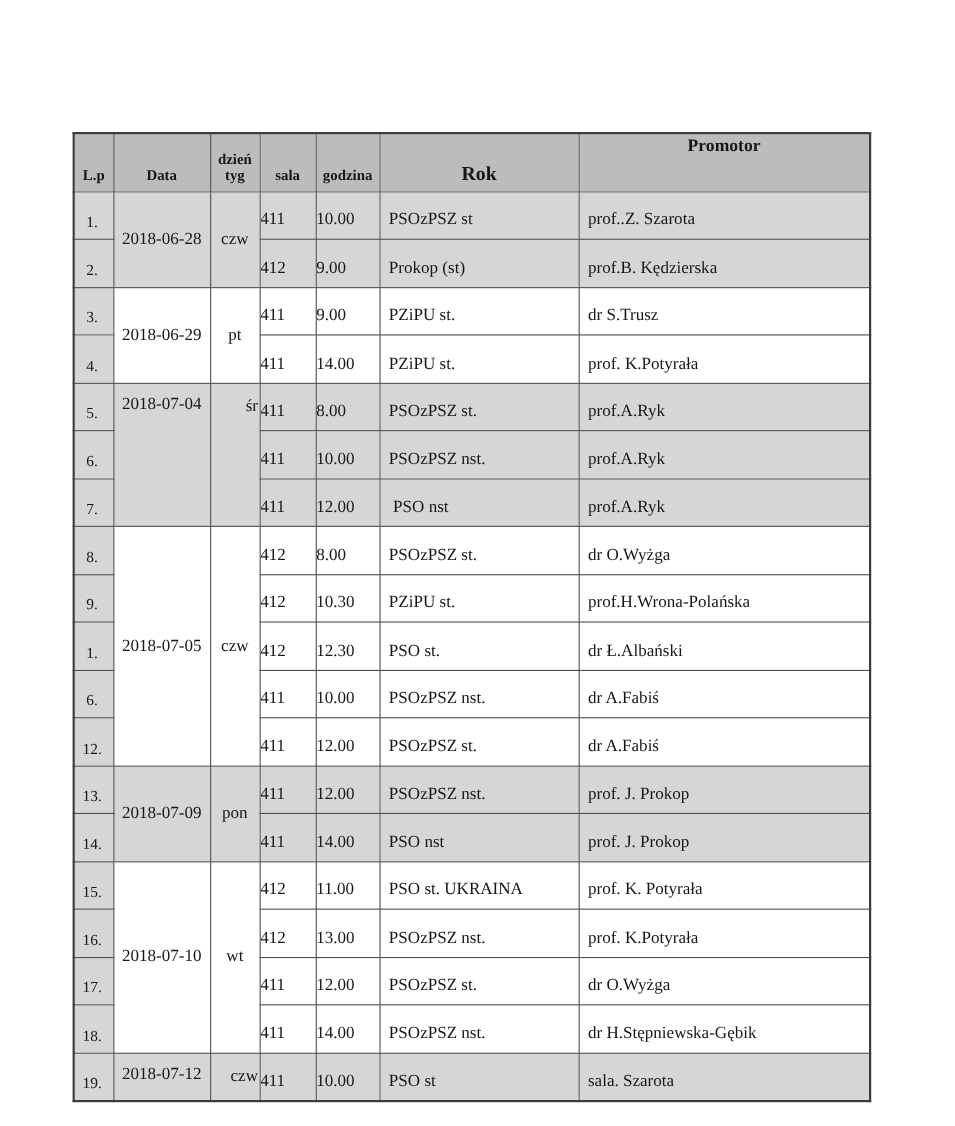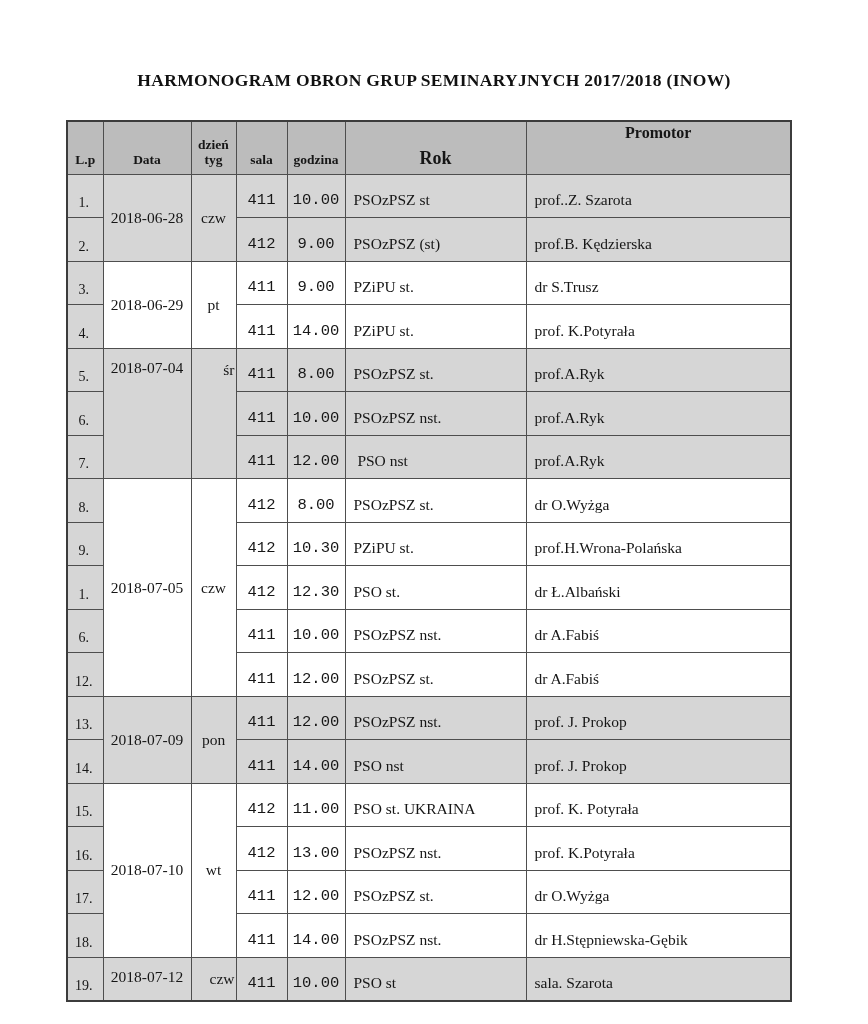--- a/index.html
+++ b/index.html
@@ -31,34 +31,33 @@
   th.h-rok  { font-size:18px; padding-bottom:6px; }
   th.h-prom { font-size:16px; vertical-align:middle; padding-bottom:32px; }
   .schedule td { font-size:15.5px; background:#ffffff; }
   td.col-lp {
     background:#d6d6d6; text-align:center; vertical-align:bottom;
     padding:0 3px 6px 0; font-size:14px;
   }
   td.col-date { text-align:center; vertical-align:middle; }
   td.col-day  { text-align:center; vertical-align:middle; }
   td.col-sala, td.col-godzina {
-    text-align:center; vertical-align:bottom; padding:0 0 8px 0;font-family:Liberation Mono, monospace;
+    text-align:left; vertical-align:bottom; padding:0 0 8px 0;
   }
   td.col-rok, td.col-prom {
     text-align:left; vertical-align:bottom; padding:0 2px 8px 8px;
   }
   tr.shaded td { background:#d6d6d6; }
   td.vtop { vertical-align:top; padding-top:10px;margin-top:47px; }
   td.col-day.vtop { text-align:right; padding-left:5px; padding-top:12px; }
 </style>
 </head>
 <body>
 
 <div class="page">
-  <h1 class="title">HARMONOGRAM OBRON GRUP SEMINARYJNYCH 2017/2018 (INOW)</h1>
 
   <table class="schedule">
     <colgroup>
       <col style="width:36px">
       <col style="width:88px">
       <col style="width:45px">
       <col style="width:51px">
       <col style="width:58px">
       <col style="width:181px">
       <col style="width:265px">
@@ -81,21 +80,21 @@
           <td class="col-day" rowspan="2">czw</td>
           <td class="col-sala">411</td>
           <td class="col-godzina">10.00</td>
           <td class="col-rok">PSOzPSZ st</td>
           <td class="col-prom">prof..Z. Szarota</td>
         </tr>
         <tr class="shaded">
           <td class="col-lp">2.</td>
           <td class="col-sala">412</td>
           <td class="col-godzina">9.00</td>
-          <td class="col-rok">PSOzPSZ (st)</td>
+          <td class="col-rok">Prokop (st)</td>
           <td class="col-prom">prof.B. Kędzierska</td>
         </tr>
         <tr>
           <td class="col-lp">3.</td>
           <td class="col-date" rowspan="2">2018-06-29</td>
           <td class="col-day" rowspan="2">pt</td>
           <td class="col-sala">411</td>
           <td class="col-godzina">9.00</td>
           <td class="col-rok">PZiPU st.</td>
           <td class="col-prom">dr S.Trusz</td>

